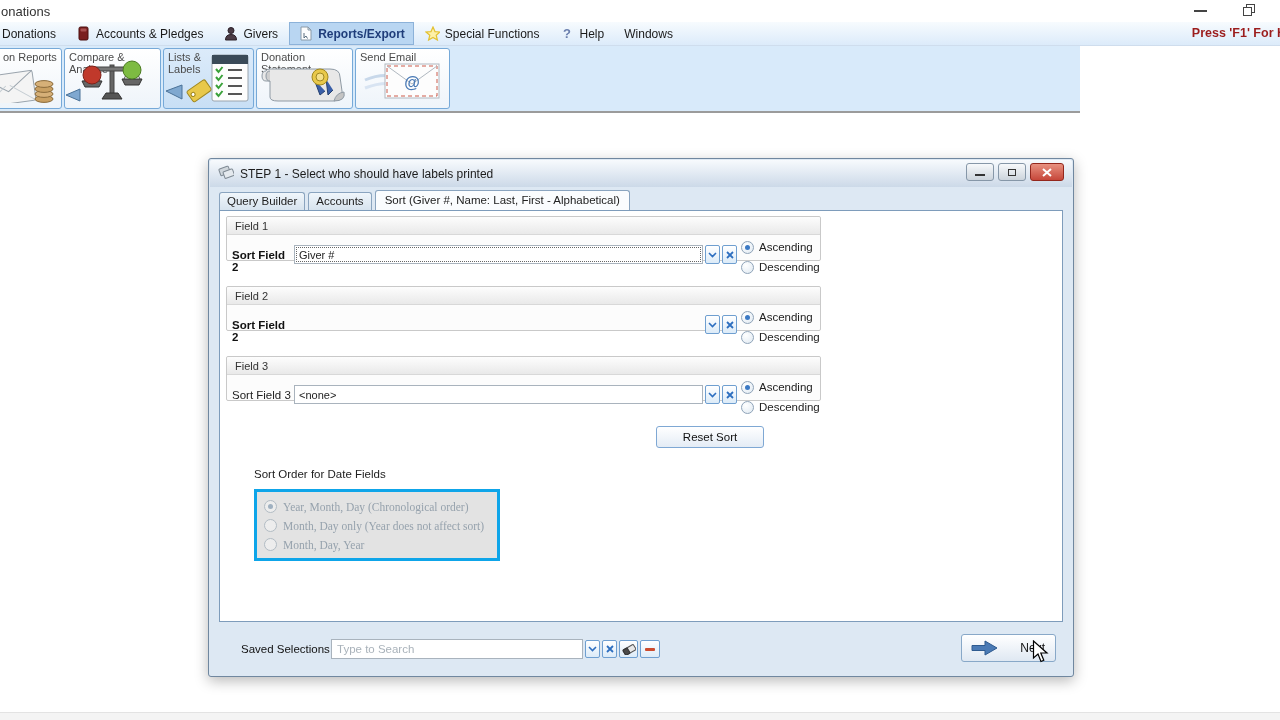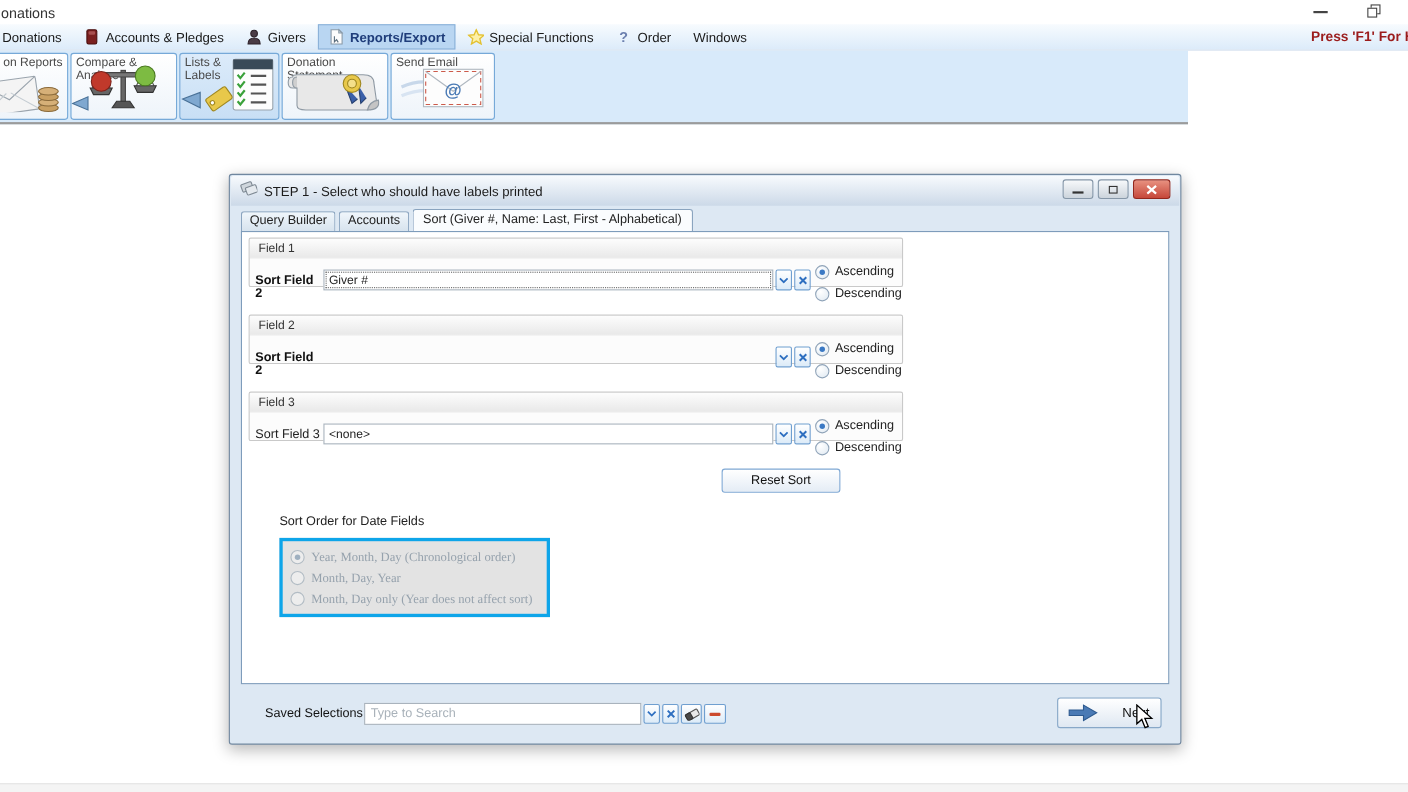--- a/index.html
+++ b/index.html
@@ -169,21 +169,21 @@
         <svg width="16" height="15">
             <path d="M8 1 L10 5.6 L15 6 L11.2 9.2 L12.4 14 L8 11.4 L3.6 14 L4.8 9.2 L1 6 L6 5.6 Z" fill="#fdf0a8" stroke="#e3c132" stroke-width="1.2"></path>
           </svg>
       </span>
       <span>Special Functions</span>
     </div>
     <div class="menu-item">
       <span class="mi-icon">
         <span class="help-glyph">?</span>
       </span>
-      <span>Order</span>
+      <span>Help</span>
     </div>
     <div class="menu-item">
       <span>Windows</span>
     </div>
     <span class="status-f1">Press 'F1' For H</span>
   </div>
 
   <div class="toolbar">
 
     <div class="tb-btn" style="left:-34px; width:96px;">
@@ -401,25 +401,25 @@
       <button class="reset-btn">Reset Sort</button>
 
       <span class="date-label">Sort Order for Date Fields</span>
       <div class="date-grp">
         <div class="date-row">
           <span class="radio disabled checked"></span>
           <span class="radio-label">Year, Month, Day (Chronological order)</span>
         </div>
         <div class="date-row">
           <span class="radio disabled"></span>
-          <span class="radio-label">Month, Day, Year</span>
+          <span class="radio-label">Month, Day only (Year does not affect sort)</span>
         </div>
         <div class="date-row">
           <span class="radio disabled"></span>
-          <span class="radio-label">Month, Day only (Year does not affect sort)</span>
+          <span class="radio-label">Month, Day, Year</span>
         </div>
       </div>
     </div>
 
     <span class="footer-label">Saved Selections</span>
     <input class="search-input" type="text" placeholder="Type to Search" style="">
     <div class="fbtn fb-v">
       <svg width="9" height="6">
           <path d="M1 1 L4.5 4.5 L8 1" stroke="#2e6fc0" stroke-width="1.6" fill="none"></path>
         </svg>

